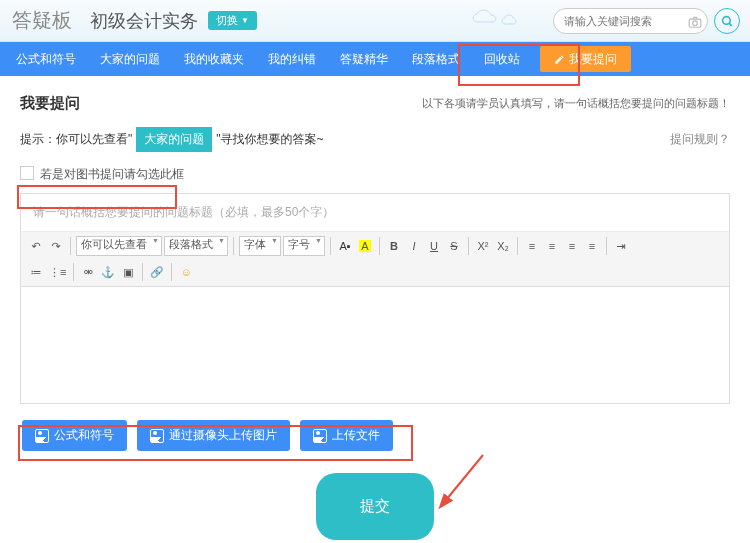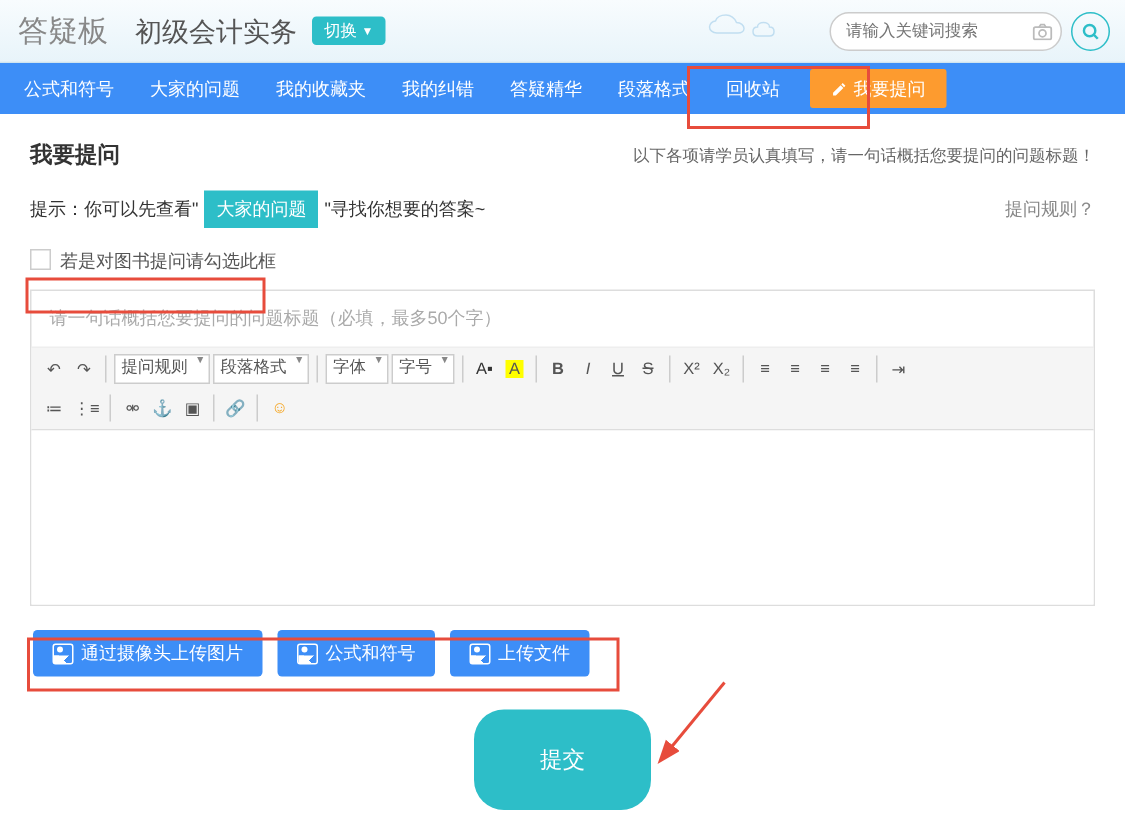--- a/index.html
+++ b/index.html
@@ -113,21 +113,21 @@
     <span class="checkbox"></span>
     <span>若是对图书提问请勾选此框</span>
   </div>
 
   <div class="editor-box">
     <div class="editor-title">请一句话概括您要提问的问题标题（必填，最多50个字）</div>
     <div class="toolbar">
       <span class="tb-btn">↶</span>
       <span class="tb-btn">↷</span>
       <span class="tb-sep"></span>
-      <span class="tb-sel">提问规则</span>
+      <span class="tb-sel">你可以先查看</span>
       <span class="tb-sel">段落格式</span>
       <span class="tb-sep"></span>
       <span class="tb-sel">字体</span>
       <span class="tb-sel">字号</span>
       <span class="tb-sep"></span>
       <span class="tb-btn" style="color:#333">A▪</span>
       <span class="tb-btn">
           <span style="background:#ff0;padding:0 2px">A</span>
         </span>
       <span class="tb-sep"></span>
@@ -156,25 +156,25 @@
       <span class="tb-btn" style="color:#4a90d9">🔗</span>
       <span class="tb-sep"></span>
       <span class="tb-btn" style="color:#f5a623">☺</span>
     </div>
     <div class="editor-area"></div>
   </div>
 
   <div class="upload-row">
     <span class="upload-btn">
         <span class="img-icon"></span>
-        <span>通过摄像头上传图片</span>
+        <span>公式和符号</span>
       </span>
     <span class="upload-btn">
         <span class="img-icon"></span>
-        <span>公式和符号</span>
+        <span>通过摄像头上传图片</span>
       </span>
     <span class="upload-btn">
         <span class="img-icon"></span>
         <span>上传文件</span>
       </span>
   </div>
 
   <div class="submit-wrap">
     <button class="submit-btn">提交</button>
   </div>

